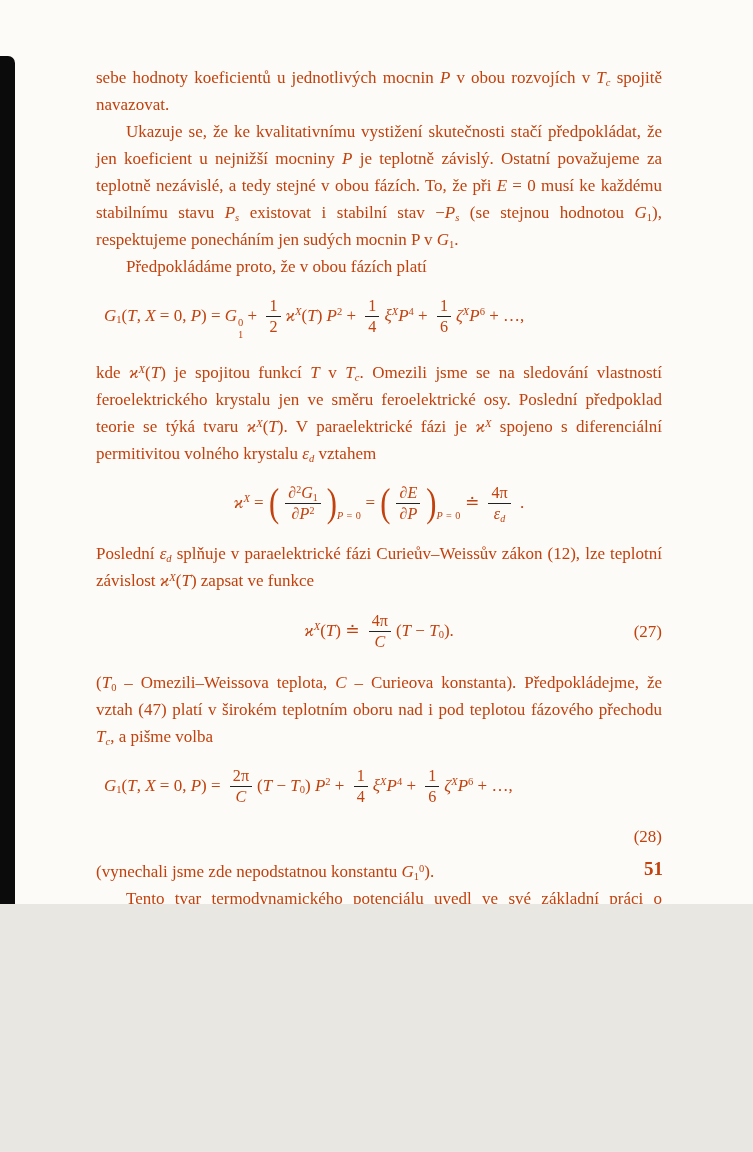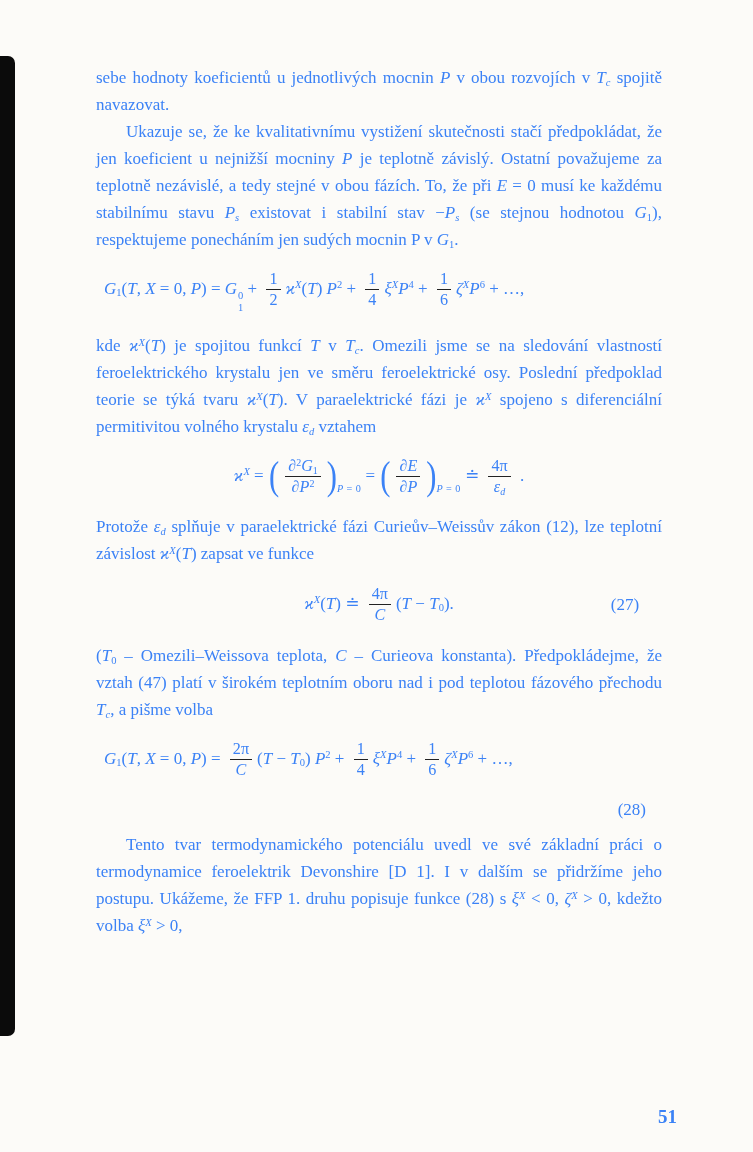--- a/index.html
+++ b/index.html
@@ -1,76 +1,78 @@
 <!DOCTYPE html>
 <html lang="cs"><head>
 <meta charset="utf-8">
 <style>
   html,body{margin:0;padding:0}
   body{width:753px;height:1152px;background:#e9e7e2}
-  .page{position:relative;width:753px;height:1152px;background:#fcfbf8;overflow:hidden;
-        font-family:"Liberation Serif","DejaVu Serif",serif;color:#3b82f6}
+  .page{position:relative;width:753px;height:904px;background:#fcfbf8;overflow:hidden;
+        font-family:"Liberation Serif","DejaVu Serif",serif;color:#c2410c}
   .content{position:absolute;left:96px;top:64px;width:566px;font-size:17px;line-height:27px;text-align:justify}
   .para{margin:0}
   .para.indent{text-indent:30px}
   .it{font-style:italic}
   sup{font-size:0.62em;line-height:0;vertical-align:0.52em}
   sub{font-size:0.62em;line-height:0;vertical-align:-0.27em}
   sup.it,sub.it{font-style:italic}
   .eq{margin:17px 0 17px 8px;white-space:nowrap}
   .eq.center{text-align:center;margin-left:0}
   .frac{display:inline-block;vertical-align:middle;text-align:center;margin:0 5px;line-height:1.12;font-size:0.95em}
   .frac .num{display:block;border-bottom:1.2px solid #222;padding:0 3px 1px}
   .frac .den{display:block;padding-top:1px}
   .ss{display:inline-flex;flex-direction:column;vertical-align:-0.55em;font-size:0.62em;line-height:1.15;margin-left:1px}
   .bp{display:inline-block;font-size:1.8em;line-height:0.85;transform:scaleY(1.3);vertical-align:middle;font-weight:300;padding:0 1px}
   .lim{font-size:0.6em;vertical-align:-1.15em;letter-spacing:0.4px;margin-left:-1px;line-height:0}
-  .eqrow{display:flex;align-items:center;margin:18px 10px}
+  .eqrow{display:flex;align-items:center;margin:18px 0}
   .eqrow .side{width:54px}
   .eqrow .formula{flex:1;text-align:center;white-space:nowrap}
-  .eqrow .eqnum{width:54px;text-align:center}
-  .eqnum-line{text-align:right;margin:0 16px 8px}
+  .eqrow .eqnum{width:54px;text-align:right}
+  .eqnum-line{text-align:right;margin:0 0 8px}
   .scan-mark{position:absolute;left:0;top:56px;width:15px;height:980px;background:#0b0b0b;border-radius:0 7px 7px 0}
-  .page-number{position:absolute;right:76px;bottom:24px;font-weight:700;font-size:19px}
+  .page-number{position:absolute;right:90px;bottom:24px;font-weight:700;font-size:19px}
 </style>
 </head>
 <body>
 
 <div class="page">
   <div class="scan-mark"></div>
 
   <div class="content">
 
     <p class="para"><span>sebe hodnoty koeficientů u jednotlivých mocnin </span><span class="it">P</span><span> v obou rozvojích v </span><span class="it">T</span><sub class="it">c</sub><span> spojitě navazovat.</span></p>
 
     <p class="para indent"><span>Ukazuje se, že ke kvalitativnímu vystižení skutečnosti stačí předpokládat, že jen koeficient u nejnižší mocniny </span><span class="it">P</span><span> je teplotně závislý. Ostatní považujeme za teplotně nezávislé, a tedy stejné v obou fázích. To, že při </span><span class="it">E</span><span> = 0 musí ke každému stabilnímu stavu </span><span class="it">P</span><sub class="it">s</sub><span> existovat i stabilní stav −</span><span class="it">P</span><sub class="it">s</sub><span> (se stejnou hodnotou </span><span class="it">G</span><sub>1</sub><span>), respektujeme ponecháním jen sudých mocnin P v </span><span class="it">G</span><sub>1</sub><span>.</span></p>
 
+    <p class="para indent"><span>Předpokládáme proto, že v obou fázích platí</span></p>
 
     <div class="eq"><span class="it">G</span><sub>1</sub><span>(</span><span class="it">T</span><span>, </span><span class="it">X</span><span> = 0, </span><span class="it">P</span><span>) = </span><span class="it">G</span><span class="ss">
           <span>0</span>
           <span>1</span>
         </span><span> + </span><span class="frac"><span class="num">1</span><span class="den">2</span></span><span class="it">ϰ</span><sup class="it">X</sup><span>(</span><span class="it">T</span><span>) </span><span class="it">P</span><sup>2</sup><span> + </span><span class="frac"><span class="num">1</span><span class="den">4</span></span><span class="it">ξ</span><sup class="it">X</sup><span class="it">P</span><sup>4</sup><span> + </span><span class="frac"><span class="num">1</span><span class="den">6</span></span><span class="it">ζ</span><sup class="it">X</sup><span class="it">P</span><sup>6</sup><span> + …,</span></div>
 
     <p class="para"><span>kde </span><span class="it">ϰ</span><sup class="it">X</sup><span>(</span><span class="it">T</span><span>) je spojitou funkcí </span><span class="it">T</span><span> v </span><span class="it">T</span><sub class="it">c</sub><span>. Omezili jsme se na sledování vlastností feroelektrického krystalu jen ve směru feroelektrické osy. Poslední předpoklad teorie se týká tvaru </span><span class="it">ϰ</span><sup class="it">X</sup><span>(</span><span class="it">T</span><span>). V paraelektrické fázi je </span><span class="it">ϰ</span><sup class="it">X</sup><span> spojeno s diferenciální permitivitou volného krystalu </span><span class="it">ε</span><sub class="it">d</sub><span> vztahem</span></p>
 
     <div class="eq center"><span class="it">ϰ</span><sup class="it">X</sup><span> = </span><span class="bp">(</span><span class="frac"><span class="num"><span class="it">∂</span><sup>2</sup><span class="it">G</span><sub>1</sub></span><span class="den"><span class="it">∂</span><span class="it">P</span><sup>2</sup></span></span><span class="bp">)</span><sub class="lim"><span class="it">P</span><span> = 0</span></sub><span> = </span><span class="bp">(</span><span class="frac"><span class="num"><span class="it">∂</span><span class="it">E</span></span><span class="den"><span class="it">∂</span><span class="it">P</span></span></span><span class="bp">)</span><sub class="lim"><span class="it">P</span><span> = 0</span></sub><span> ≐ </span><span class="frac"><span class="num">4π</span><span class="den"><span class="it">ε</span><sub class="it">d</sub></span></span><span> .</span></div>
 
-    <p class="para"><span>Protože </span><span class="it">ε</span><sub class="it">d</sub><span> splňuje v paraelektrické fázi Curieův–Weissův zákon (12), lze teplotní závislost </span><span class="it">ϰ</span><sup class="it">X</sup><span>(</span><span class="it">T</span><span>) zapsat ve funkce</span></p>
+    <p class="para"><span>Poslední </span><span class="it">ε</span><sub class="it">d</sub><span> splňuje v paraelektrické fázi Curieův–Weissův zákon (12), lze teplotní závislost </span><span class="it">ϰ</span><sup class="it">X</sup><span>(</span><span class="it">T</span><span>) zapsat ve funkce</span></p>
 
     <div class="eqrow">
         <span class="side"></span>
         <span class="formula"><span class="it">ϰ</span><sup class="it">X</sup><span>(</span><span class="it">T</span><span>) ≐ </span><span class="frac"><span class="num">4π</span><span class="den it">C</span></span><span>(</span><span class="it">T</span><span> − </span><span class="it">T</span><sub>0</sub><span>).</span></span>
         <span class="eqnum">(27)</span>
       </div>
 
     <p class="para"><span>(</span><span class="it">T</span><sub>0</sub><span> – Omezili–Weissova teplota, </span><span class="it">C</span><span> – Curieova konstanta). Předpokládejme, že vztah (47) platí v širokém teplotním oboru nad i pod teplotou fázového přechodu </span><span class="it">T</span><sub class="it">c</sub><span>, a pišme volba</span></p>
 
     <div class="eq"><span class="it">G</span><sub>1</sub><span>(</span><span class="it">T</span><span>, </span><span class="it">X</span><span> = 0, </span><span class="it">P</span><span>) = </span><span class="frac"><span class="num">2π</span><span class="den it">C</span></span><span>(</span><span class="it">T</span><span> − </span><span class="it">T</span><sub>0</sub><span>) </span><span class="it">P</span><sup>2</sup><span> + </span><span class="frac"><span class="num">1</span><span class="den">4</span></span><span class="it">ξ</span><sup class="it">X</sup><span class="it">P</span><sup>4</sup><span> + </span><span class="frac"><span class="num">1</span><span class="den">6</span></span><span class="it">ζ</span><sup class="it">X</sup><span class="it">P</span><sup>6</sup><span> + …,</span></div>
 
     <div class="eqnum-line">(28)</div>
 
+    <p class="para"><span>(vynechali jsme zde nepodstatnou konstantu </span><span class="it">G</span><sub>1</sub><sup>0</sup><span>).</span></p>
 
     <p class="para indent"><span>Tento tvar termodynamického potenciálu uvedl ve své základní práci o termodynamice feroelektrik Devonshire [D 1]. I v dalším se přidržíme jeho postupu. Ukážeme, že FFP 1. druhu popisuje funkce (28) s </span><span class="it">ξ</span><sup class="it">X</sup><span> &lt; 0, </span><span class="it">ζ</span><sup class="it">X</sup><span> &gt; 0, kdežto volba </span><span class="it">ξ</span><sup class="it">X</sup><span> &gt; 0,</span></p>
 
   </div>
 
   <div class="page-number">51</div>
 </div>
 
 </body></html>

